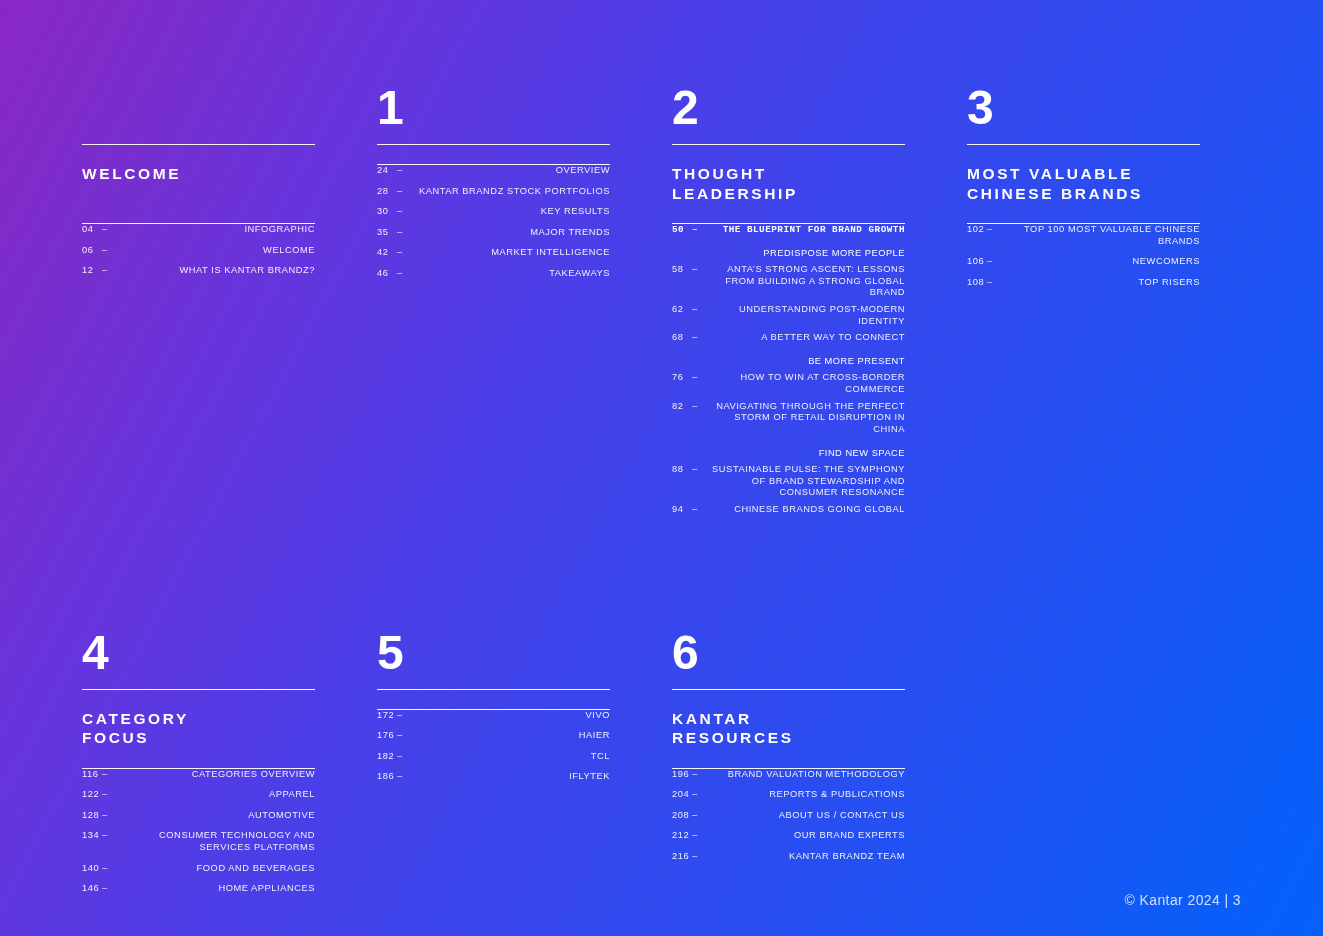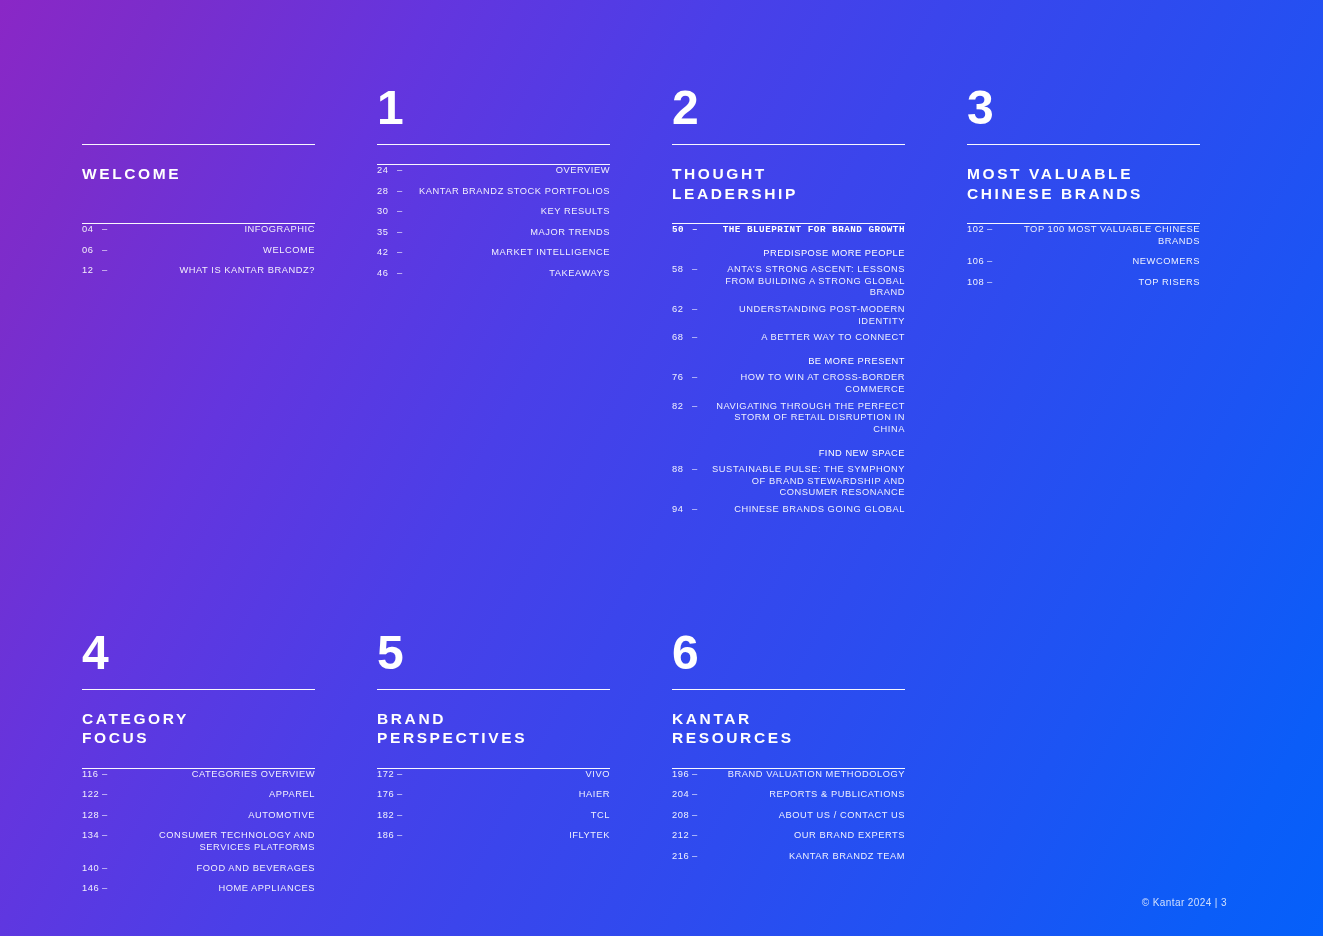--- a/index.html
+++ b/index.html
@@ -131,23 +131,23 @@
     font-weight:bold;
     letter-spacing:0.5px;
     color:#ffffff;
     font-family:Liberation Mono, monospace;
   }
 
   .row2 { margin-top:108px; }
 
   .footer {
     position:absolute;
-    right:96px;
+    right:82px;
     bottom:28px;
-    font-size:10px;
+    font-size:14px;
     letter-spacing:0.4px;
     color:rgba(255,255,255,0.80);
   }
 </style>
 </head>
 <body>
 
 <div class="page">
   <div class="grid" id="grid">
       <div class="col">
@@ -334,21 +334,20 @@
             <span class="pg">146</span>
             <span class="dash">–</span>
             <span class="ttl">HOME APPLIANCES</span>
           </li>
         </ul>
       </div>
       <div class="col spacer"></div>
       <div class="col row2">
         <div class="numeral">5</div>
         <div class="rule top"></div>
-        <div class="sect-title">BRAND<br>PERSPECTIVES</div>
         <div class="rule bottom"></div>
         <ul class="toc-list">
           <li class="toc-row">
             <span class="pg">172</span>
             <span class="dash">–</span>
             <span class="ttl">VIVO</span>
           </li>
           <li class="toc-row">
             <span class="pg">176</span>
             <span class="dash">–</span>

